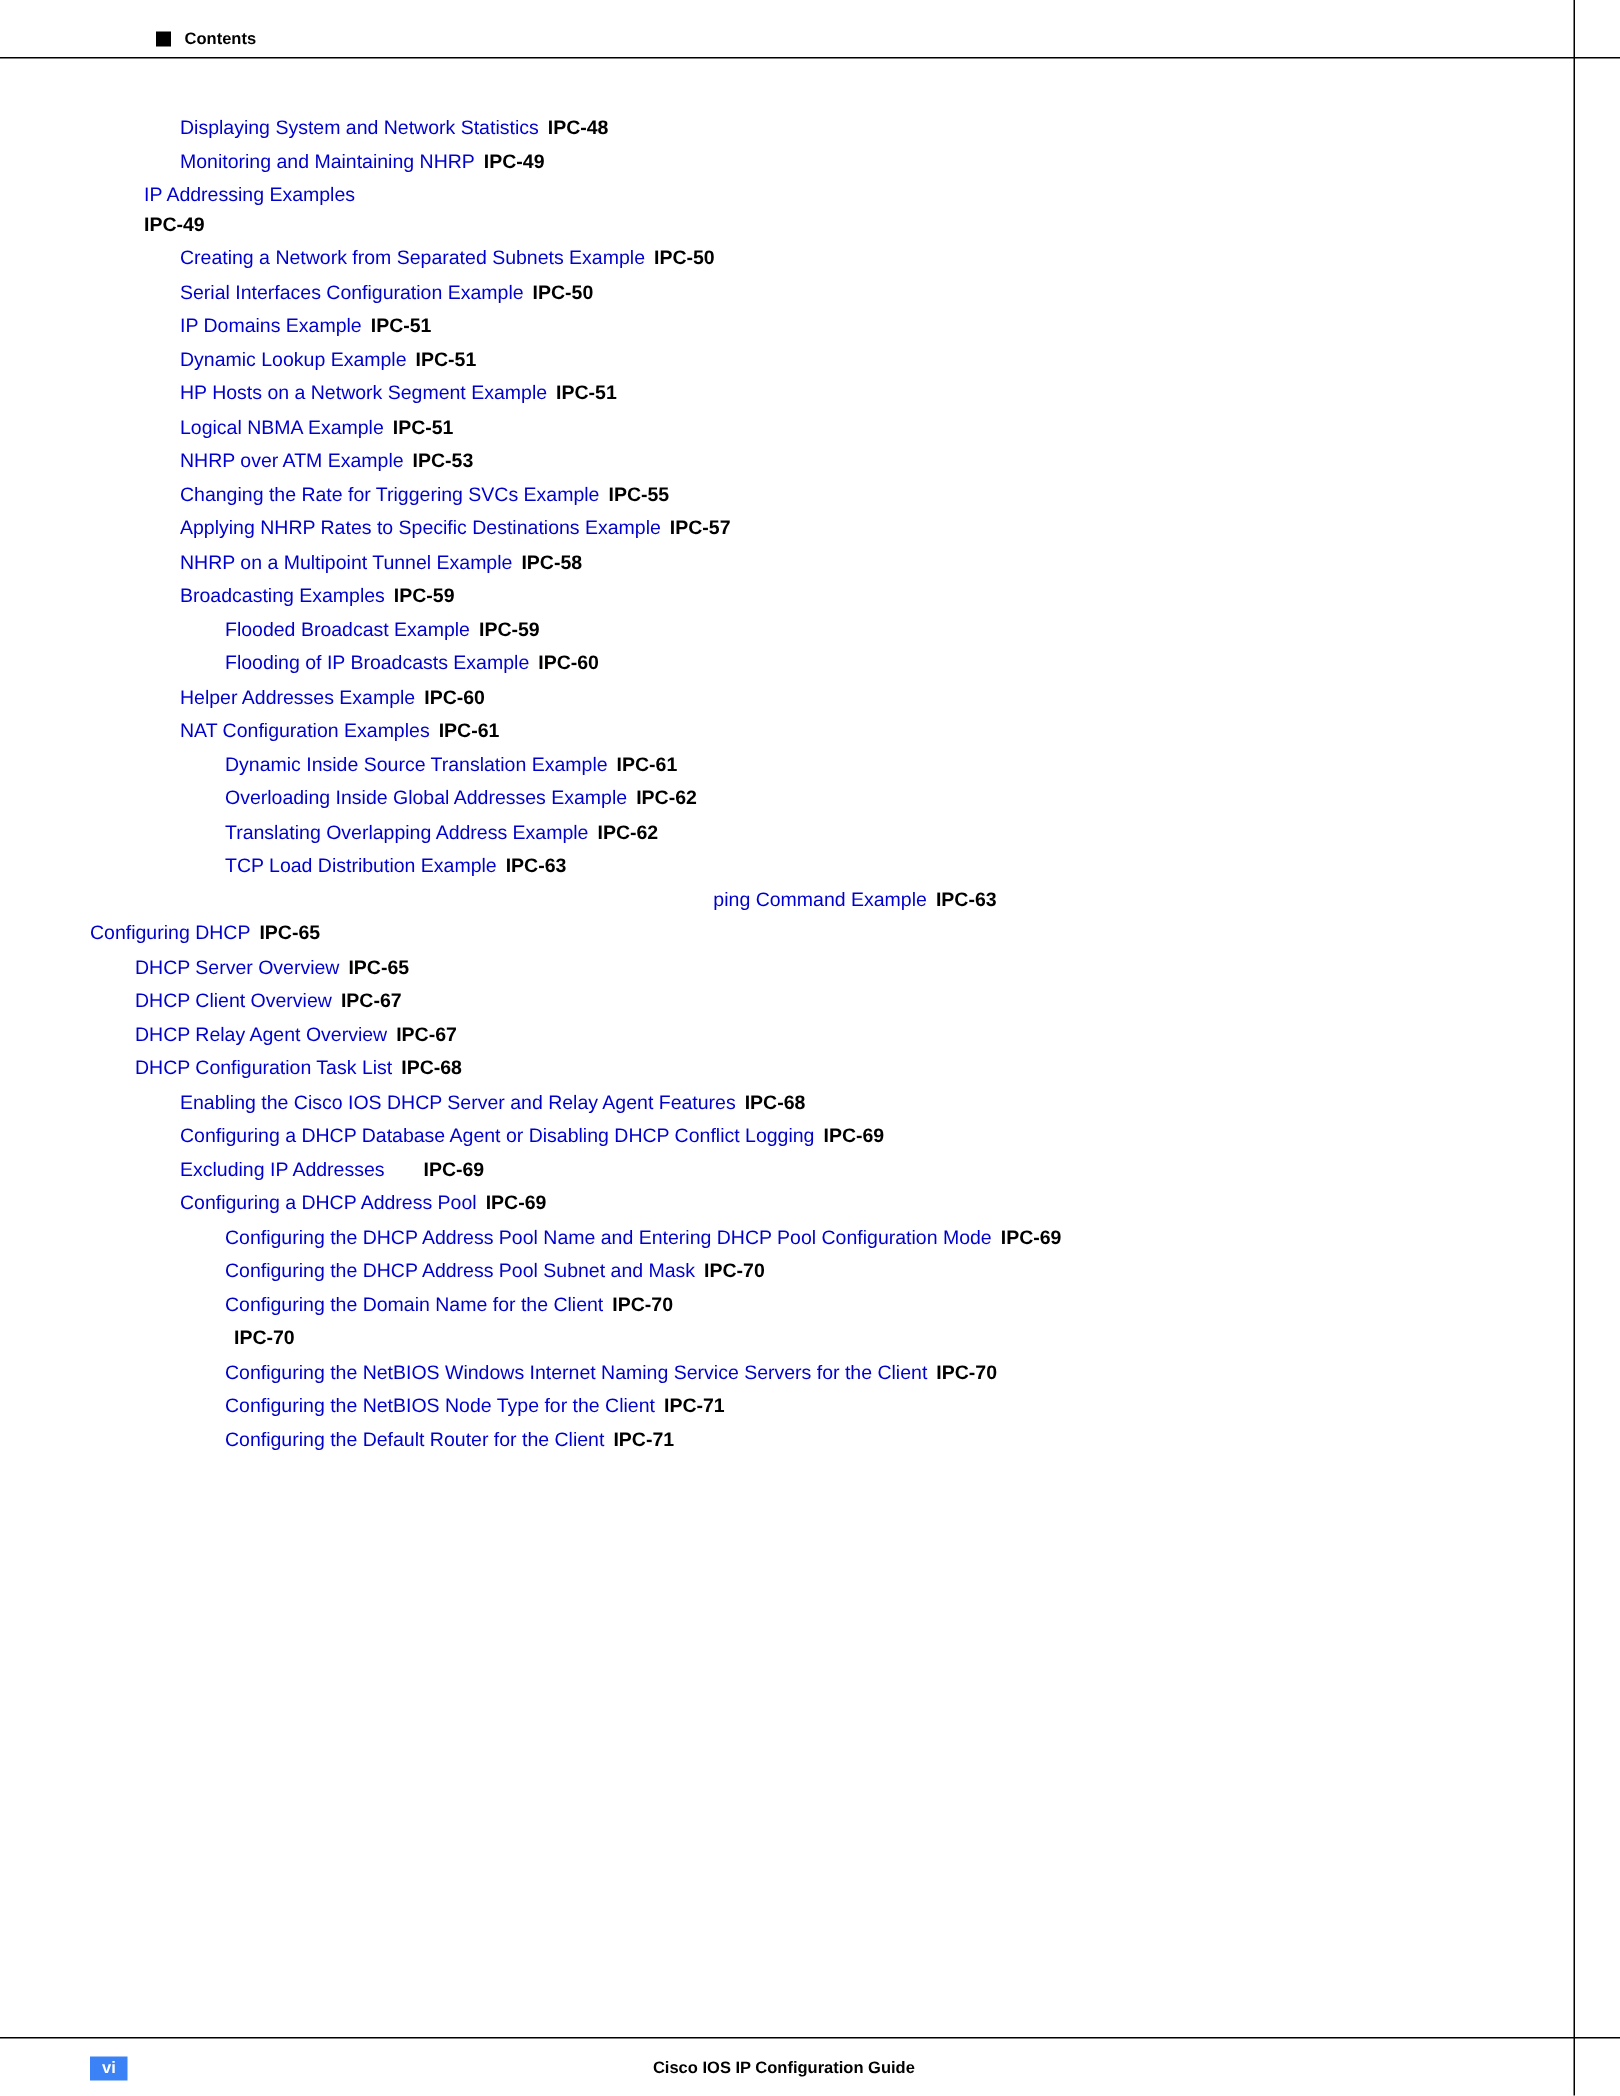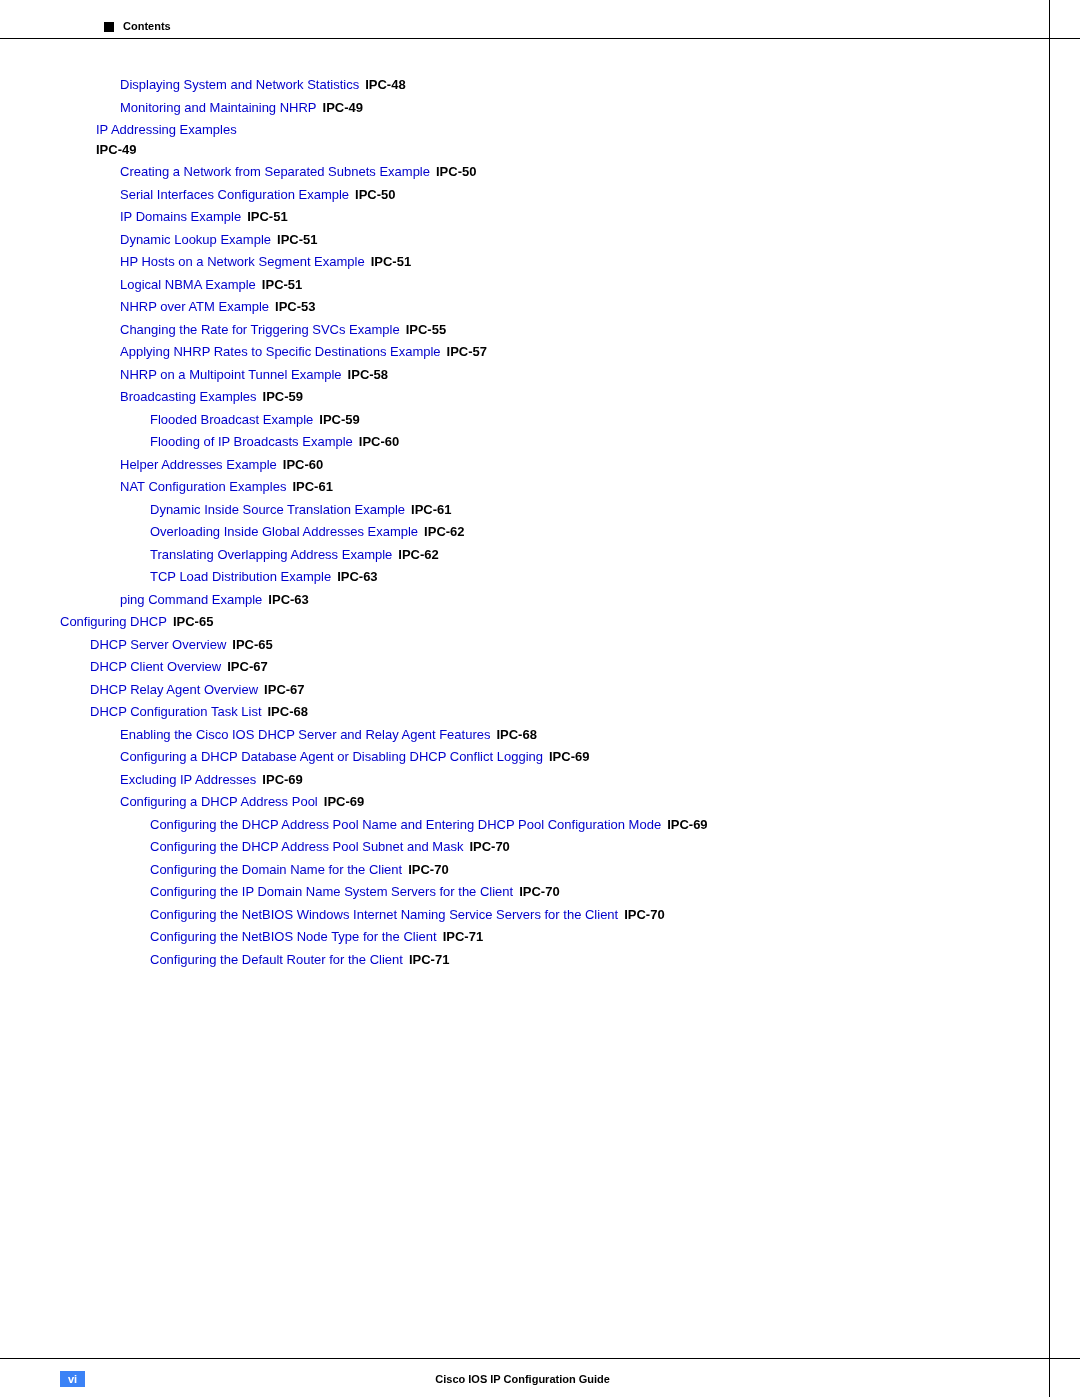--- a/index.html
+++ b/index.html
@@ -226,21 +226,21 @@
           <span class="toc-page">IPC-62</span>
         </div>
         <div class="toc-entry" style="padding-left: 90px;">
           <a href="#" class="toc-link">Translating Overlapping Address Example</a>
           <span class="toc-page">IPC-62</span>
         </div>
         <div class="toc-entry" style="padding-left: 90px;">
           <a href="#" class="toc-link">TCP Load Distribution Example</a>
           <span class="toc-page">IPC-63</span>
         </div>
-        <div class="toc-entry" style="padding-left: 60px;">
+        <div class="toc-entry" style="padding-left: 60px; justify-content: center;">
           <a href="#" class="toc-link">ping Command Example</a>
           <span class="toc-page">IPC-63</span>
         </div>
         <div class="toc-entry" style="padding-left: 0px;">
           <a href="#" class="toc-link section-heading" style="font-weight: normal;">Configuring DHCP</a>
           <span class="toc-page">IPC-65</span>
         </div>
         <div class="toc-entry" style="padding-left: 30px;">
           <a href="#" class="toc-link">DHCP Server Overview</a>
           <span class="toc-page">IPC-65</span>
@@ -258,42 +258,41 @@
           <span class="toc-page">IPC-68</span>
         </div>
         <div class="toc-entry" style="padding-left: 60px;">
           <a href="#" class="toc-link">Enabling the Cisco IOS DHCP Server and Relay Agent Features</a>
           <span class="toc-page">IPC-68</span>
         </div>
         <div class="toc-entry" style="padding-left: 60px;">
           <a href="#" class="toc-link">Configuring a DHCP Database Agent or Disabling DHCP Conflict Logging</a>
           <span class="toc-page">IPC-69</span>
         </div>
-        <div class="toc-entry" style="padding-left: 60px;">
+        <div class="toc-entry" style="padding-left: 60px; gap: 20px;">
           <a href="#" class="toc-link">Excluding IP Addresses</a>
           <span class="toc-page">IPC-69</span>
         </div>
         <div class="toc-entry" style="padding-left: 60px;">
           <a href="#" class="toc-link">Configuring a DHCP Address Pool</a>
           <span class="toc-page">IPC-69</span>
         </div>
         <div class="toc-entry" style="padding-left: 90px;">
           <a href="#" class="toc-link">Configuring the DHCP Address Pool Name and Entering DHCP Pool Configuration Mode</a>
           <span class="toc-page">IPC-69</span>
         </div>
         <div class="toc-entry" style="padding-left: 90px;">
           <a href="#" class="toc-link">Configuring the DHCP Address Pool Subnet and Mask</a>
           <span class="toc-page">IPC-70</span>
         </div>
         <div class="toc-entry" style="padding-left: 90px;">
           <a href="#" class="toc-link">Configuring the Domain Name for the Client</a>
           <span class="toc-page">IPC-70</span>
         </div>
         <div class="toc-entry" style="padding-left: 90px;">
-          <a href="#" class="toc-link">Configuring the IP Domain Name System Servers for the Client</a>
           <span class="toc-page">IPC-70</span>
         </div>
         <div class="toc-entry" style="padding-left: 90px;">
           <a href="#" class="toc-link">Configuring the NetBIOS Windows Internet Naming Service Servers for the Client</a>
           <span class="toc-page">IPC-70</span>
         </div>
         <div class="toc-entry" style="padding-left: 90px;">
           <a href="#" class="toc-link">Configuring the NetBIOS Node Type for the Client</a>
           <span class="toc-page">IPC-71</span>
         </div>

